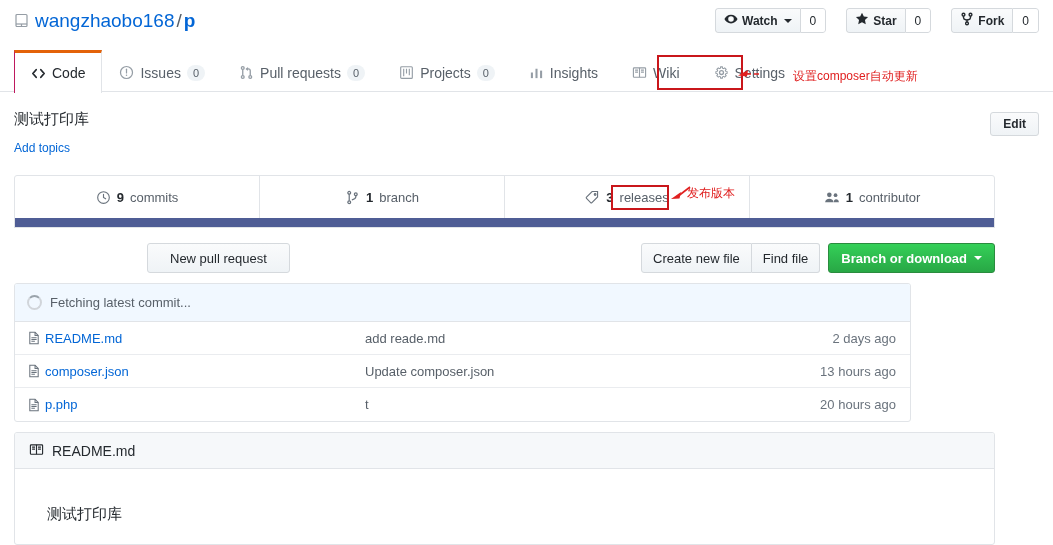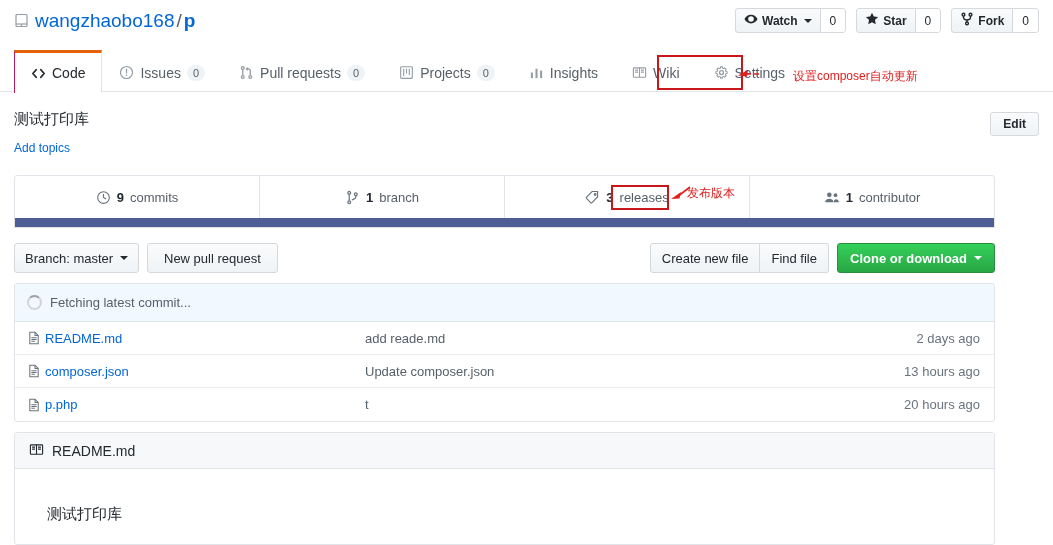--- a/index.html
+++ b/index.html
@@ -46,21 +46,21 @@
     color: #0366d6;
     text-decoration: none;
     font-weight: bold;
   }
 
   
   .social-row {
     position: absolute;
     right: 14px; top: 8px;
     display: flex;
-    gap: 10px;
+    gap: 20px;
   }
   .social {
     display: flex;
     height: 25px;
     border-radius: 3px;
     overflow: hidden;
   }
   .social-btn {
     display: flex;
     align-items: center;
@@ -235,21 +235,21 @@
     background: linear-gradient(#fafbfc, #eff3f6);
     border: 1px solid #d5d9dd;
     border-radius: 3px;
     cursor: pointer;
   }
   .npr-btn {
     position: absolute;
     left: 133px; top: 0;
     display: flex; align-items: center;
     height: 30px;
-    padding: 0 16px;
+    padding: 0 22px;
     font-size: 13px;
     color: #24292e;
     background: linear-gradient(#fafbfc, #eff3f6);
     border: 1px solid #d5d9dd;
     border-radius: 3px;
     cursor: pointer;
   }
   .right-tools {
     position: absolute;
     right: 0; top: 0;
@@ -289,21 +289,21 @@
     border: 1px solid #2a8c3e;
     border-radius: 3px;
     cursor: pointer;
     white-space: nowrap;
   }
 
   
   .file-card {
     position: absolute;
     left: 14px; top: 283px;
-    width: 981px;
+    width: 897px;
     border: 1px solid #e1e4e8;
     border-radius: 3px;
     overflow: hidden;
     background: #fff;
   }
   .fetch-row {
     display: flex;
     align-items: center;
     gap: 8px;
     height: 38px;
@@ -608,33 +608,29 @@
         <span>contributor</span>
       </div>
     </div>
   </div>
 
   <div class="langbar">
     <div class="langseg" id="langseg0" style="width: 100%; background: rgb(79, 93, 149);"></div>
   </div>
 
   <div class="toolbar">
-    <div class="branch-btn">
-      <span>Branch: master</span>
-      <span class="caret"></span>
-    </div>
     <div class="npr-btn">New pull request</div>
 
     <div class="right-tools">
       <div class="grp">
         <div class="gbtn">Create new file</div>
         <div class="gbtn">Find file</div>
       </div>
       <div class="clone-btn">
-        <span>Clone or download</span>
+        <span>Branch or download</span>
         <span class="caret"></span>
       </div>
     </div>
   </div>
 
   <div class="file-card">
     <div class="fetch-row">
       <span class="spinner"></span>
       <span>Fetching latest commit...</span>
     </div>

